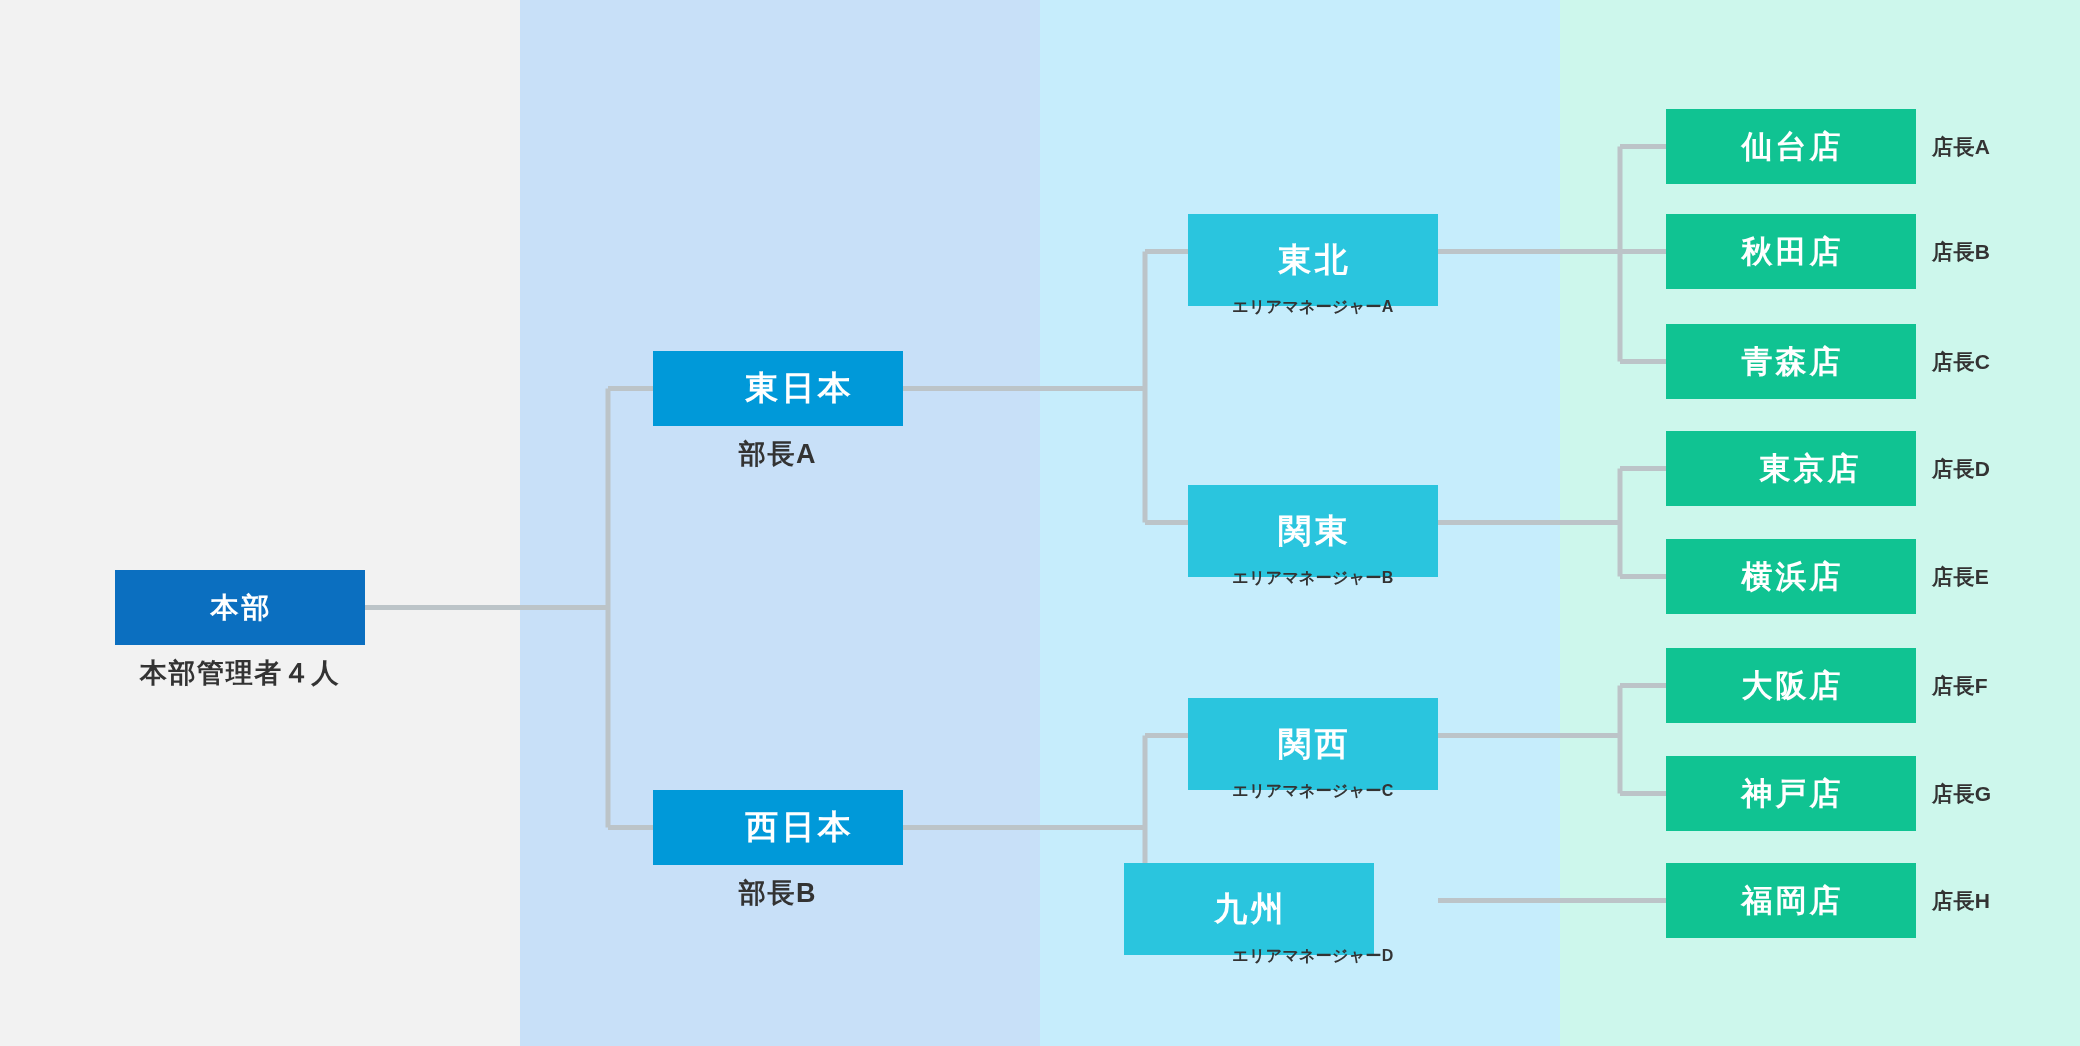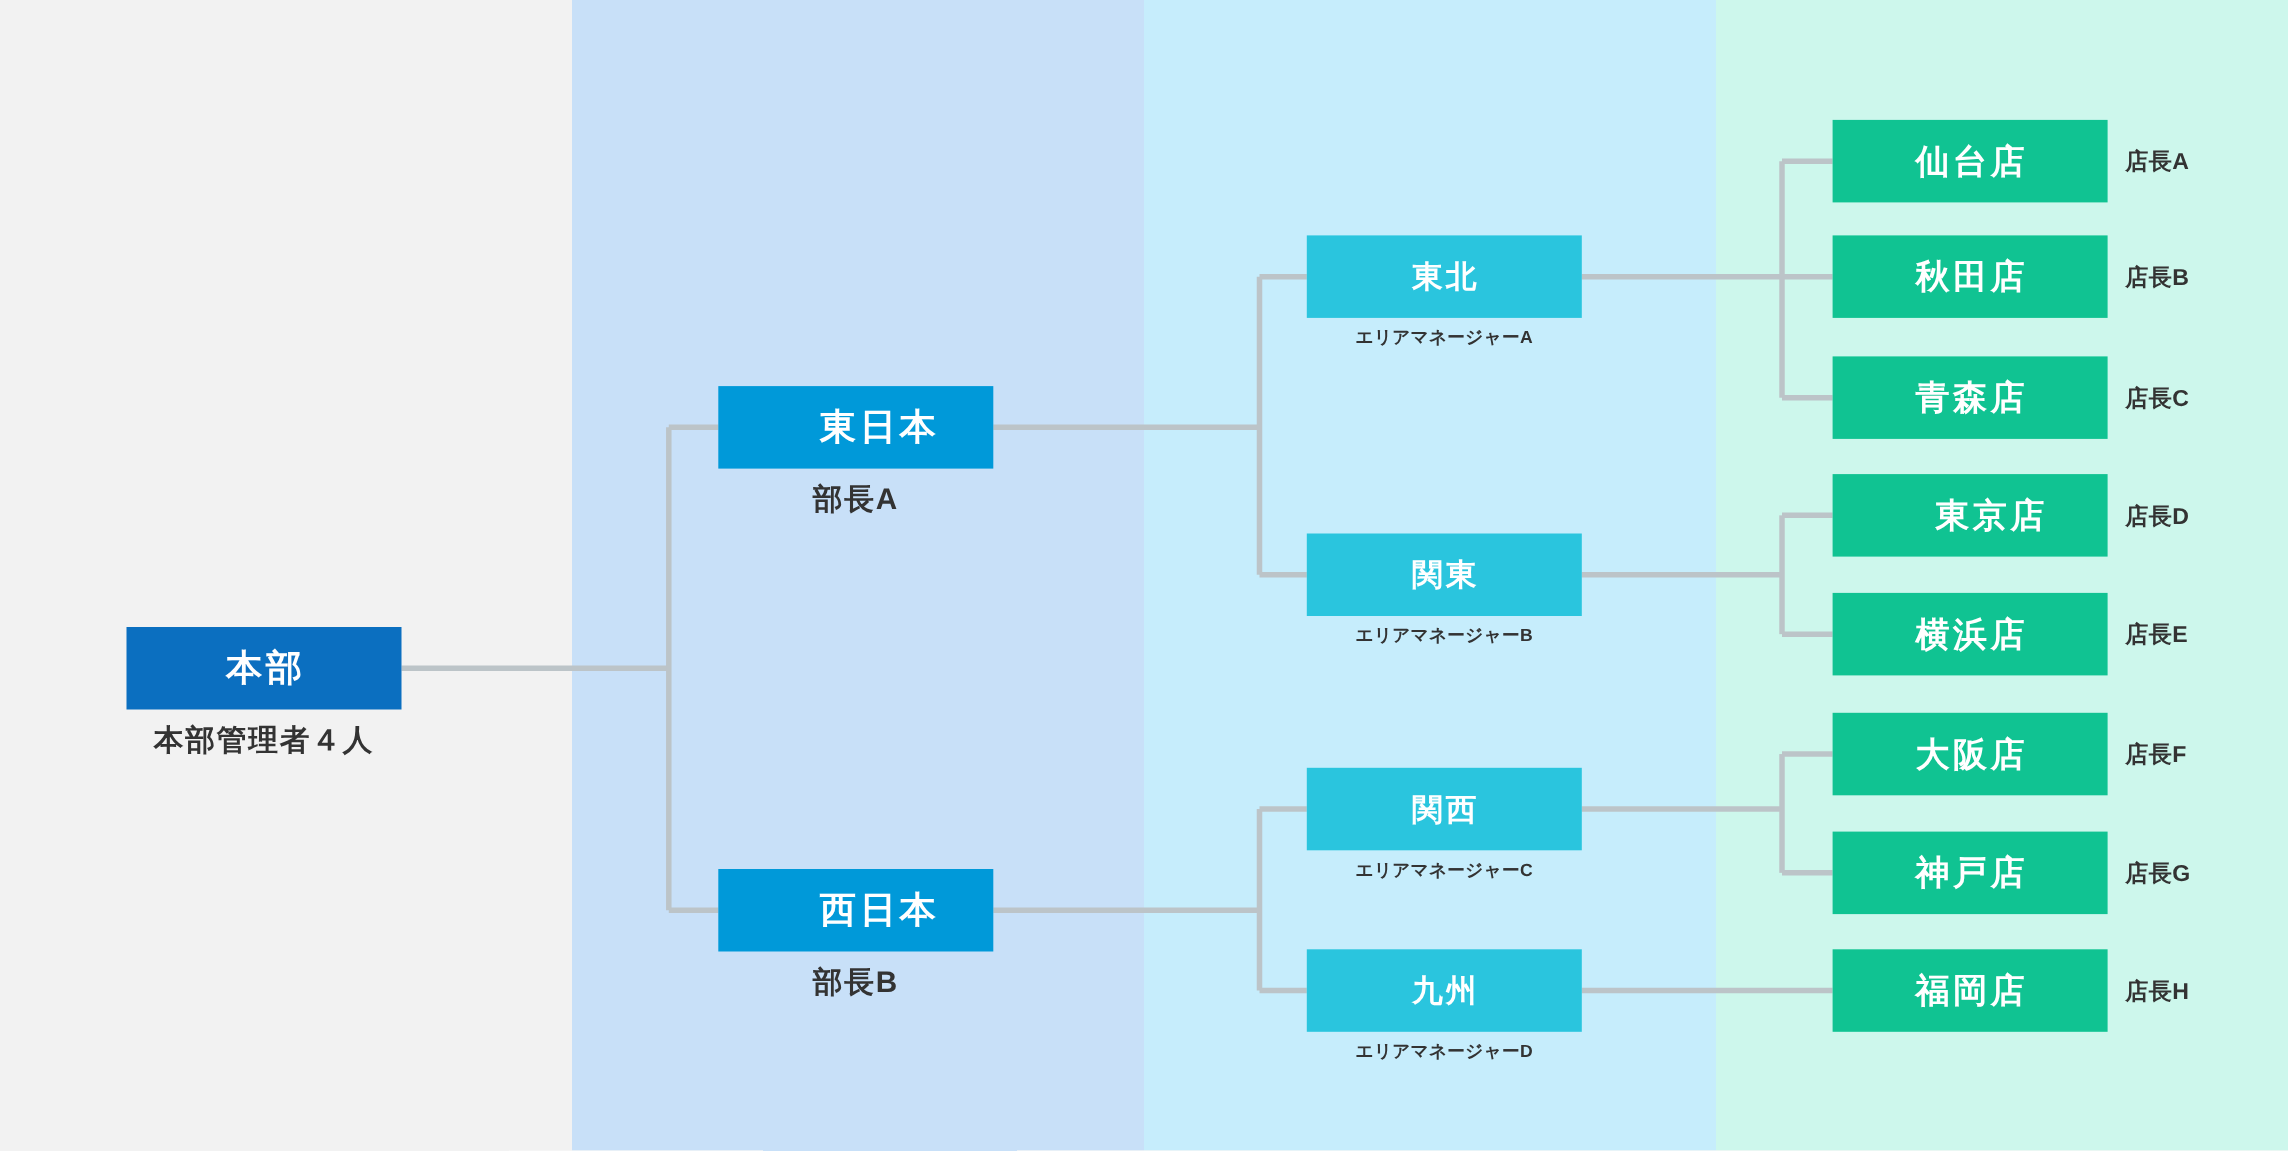--- a/index.html
+++ b/index.html
@@ -28,23 +28,23 @@
     position: absolute;
     display: flex;
     align-items: center;
     justify-content: center;
     color: #FFFFFF;
     font-weight: bold;
     letter-spacing: 0.10em;
     text-indent: 0.10em;
     white-space: nowrap;
   }
-  .node-l1 { width: 250px; height: 75px; background: #0B6FC0; font-size: 33px; }
+  .node-l1 { width: 250px; height: 75px; background: #0B6FC0; font-size: 28px; }
   .node-l2 { width: 250px; height: 75px; background: #0099D9; font-size: 33px; padding-left: 40px; }
-  .node-l3 { width: 250px; height: 75px; background: #2AC5DE; font-size: 28px; }
+  .node-l3 { width: 250px; height: 92px; background: #2AC5DE; font-size: 33px; }
   .node-l4 { width: 250px; height: 75px; background: #10C392; font-size: 31px; }
 
   .sublabel {
     position: absolute;
     width: 250px;
     text-align: center;
     color: #333333;
     font-weight: bold;
     white-space: nowrap;
   }
@@ -134,21 +134,21 @@
   <div class="node node-l3" style="left:1188px; top:485px;">
     <span>関東</span>
   </div>
   <div class="sublabel sublabel-small" style="left:1188px; top:568px;">エリアマネージャーB</div>
 
   <div class="node node-l3" style="left:1188px; top:698px;">
     <span>関西</span>
   </div>
   <div class="sublabel sublabel-small" style="left:1188px; top:781px;">エリアマネージャーC</div>
 
-  <div class="node node-l3" style="left:1188px; top:863px;">
+  <div class="node node-l3" style="left:1124px; top:863px;">
     <span>九州</span>
   </div>
   <div class="sublabel sublabel-small" style="left:1188px; top:946px;">エリアマネージャーD</div>
 
   <div class="node node-l4" style="left:1666px; top:109px;">
     <span>仙台店</span>
   </div>
   <div class="sidelabel" style="left:1932px; top:109px;">店長A</div>
 
   <div class="node node-l4" style="left:1666px; top:214px;">

